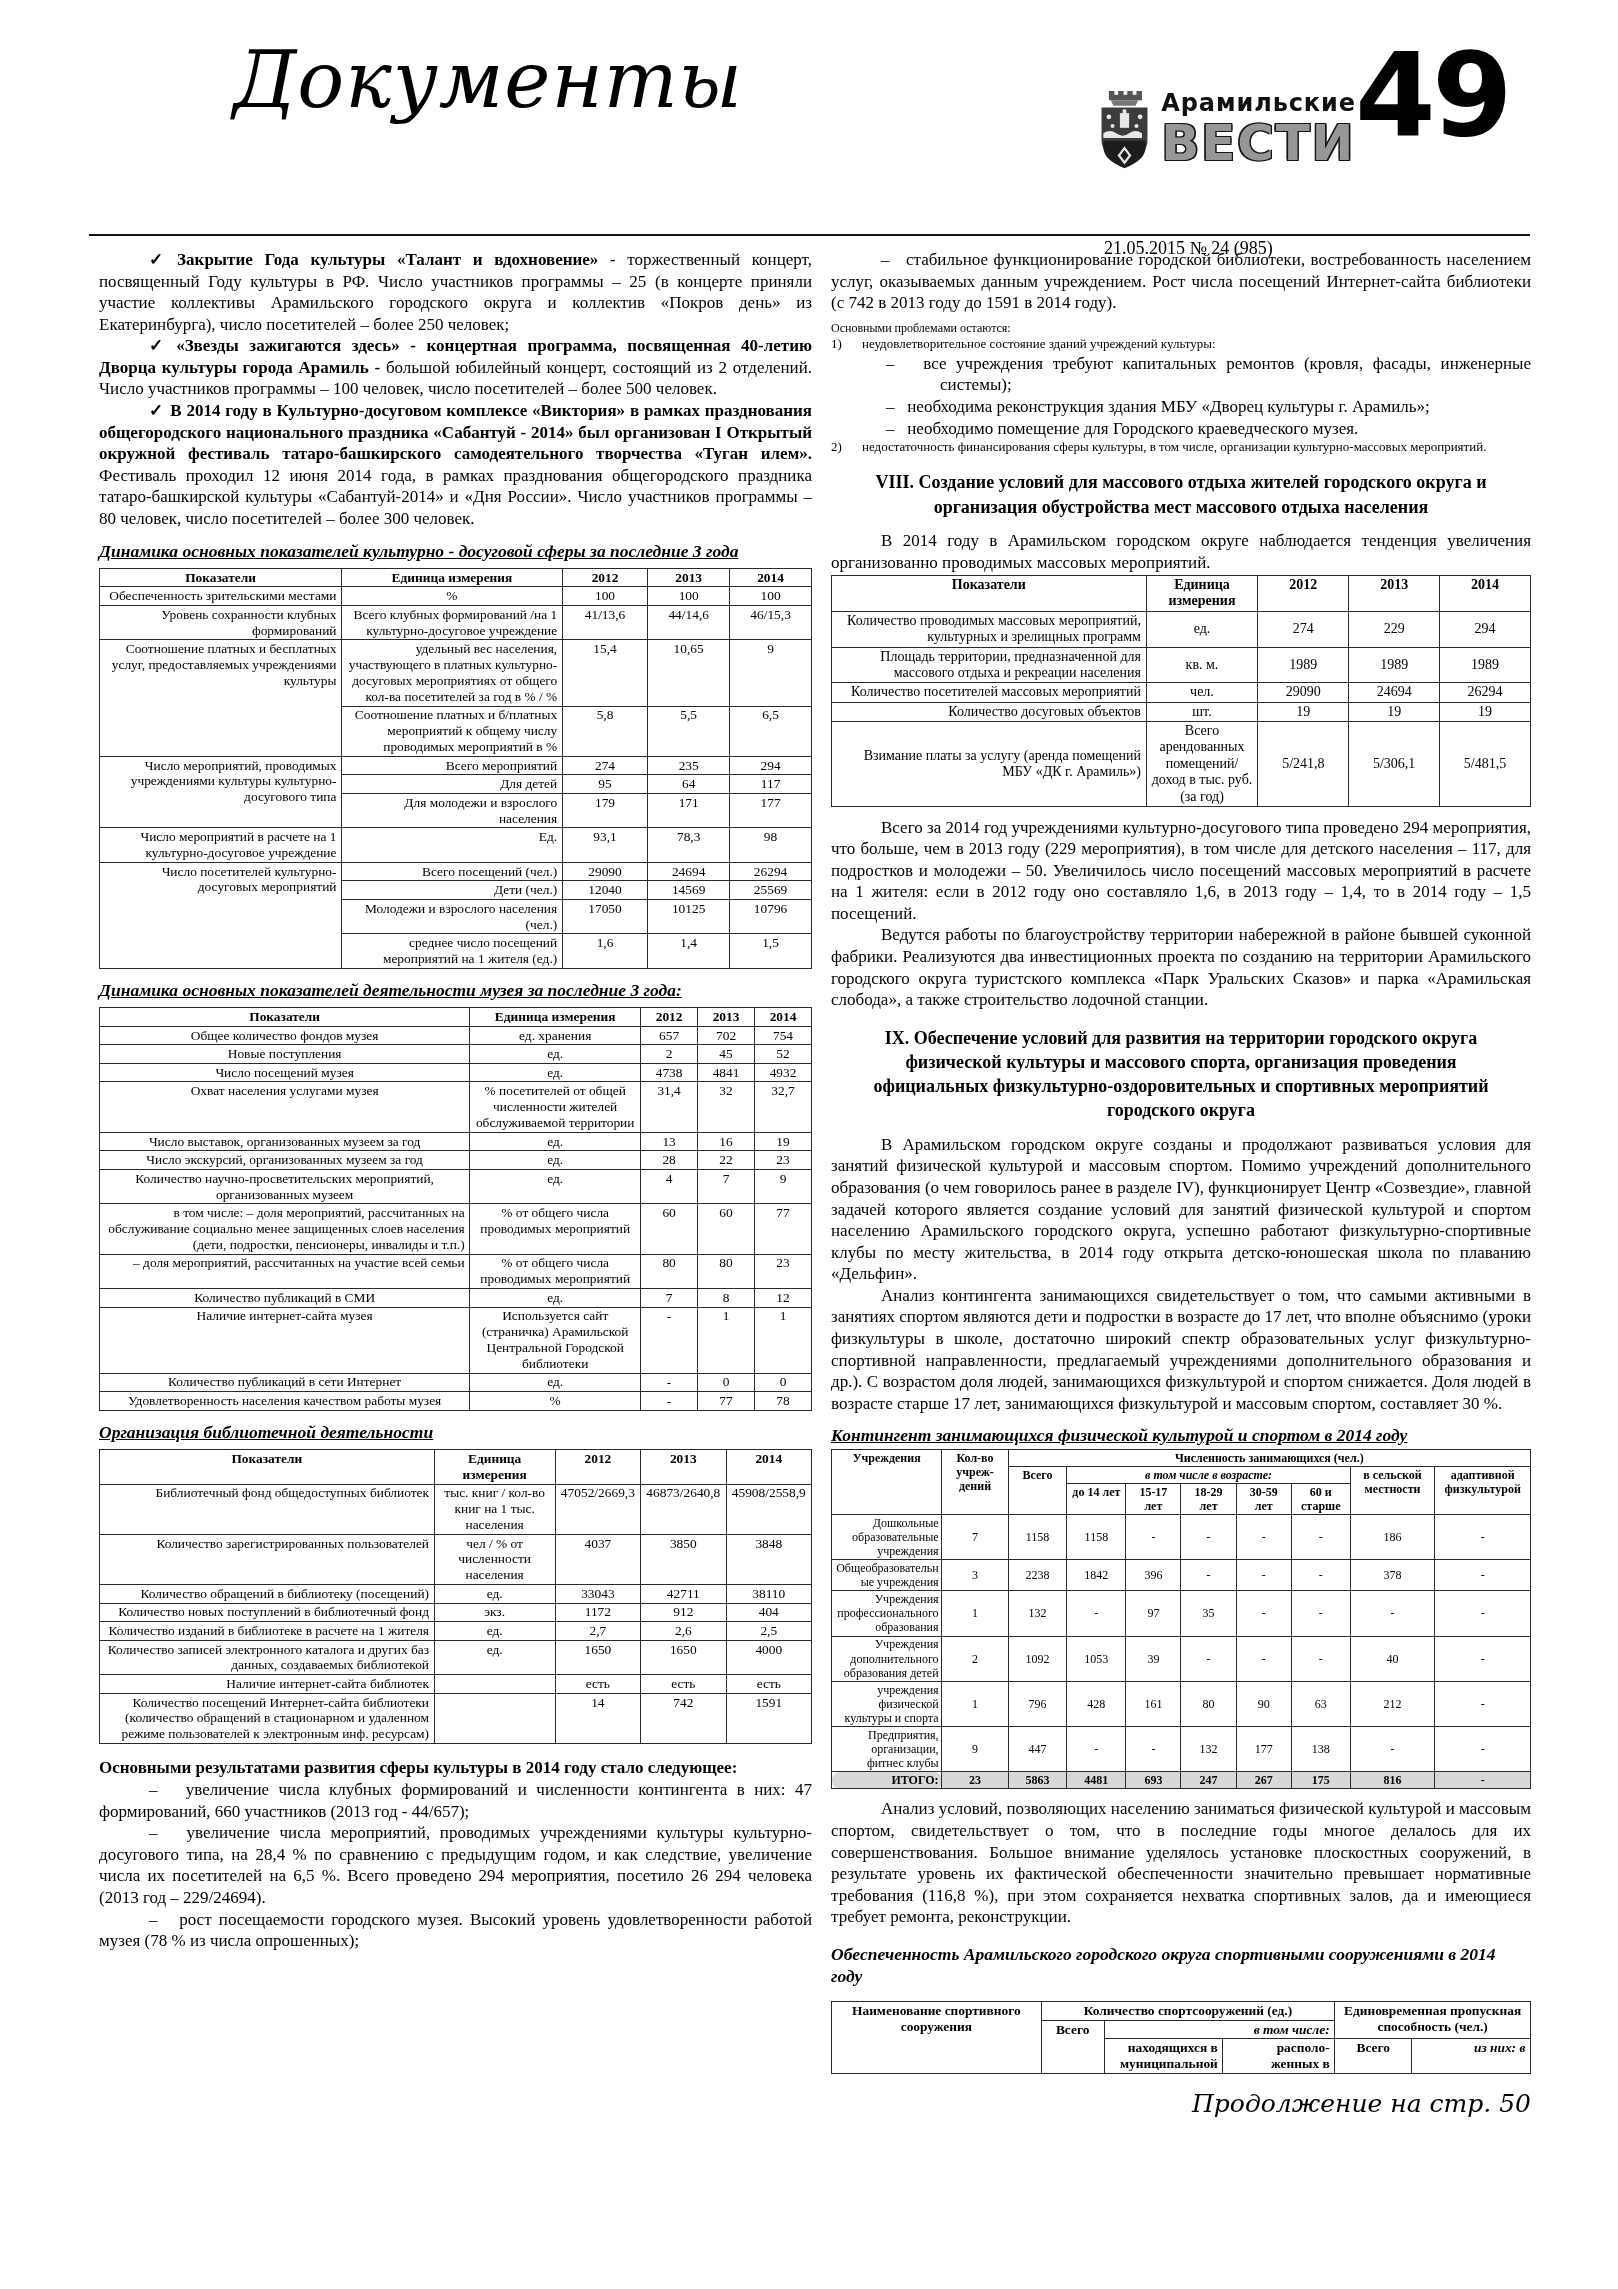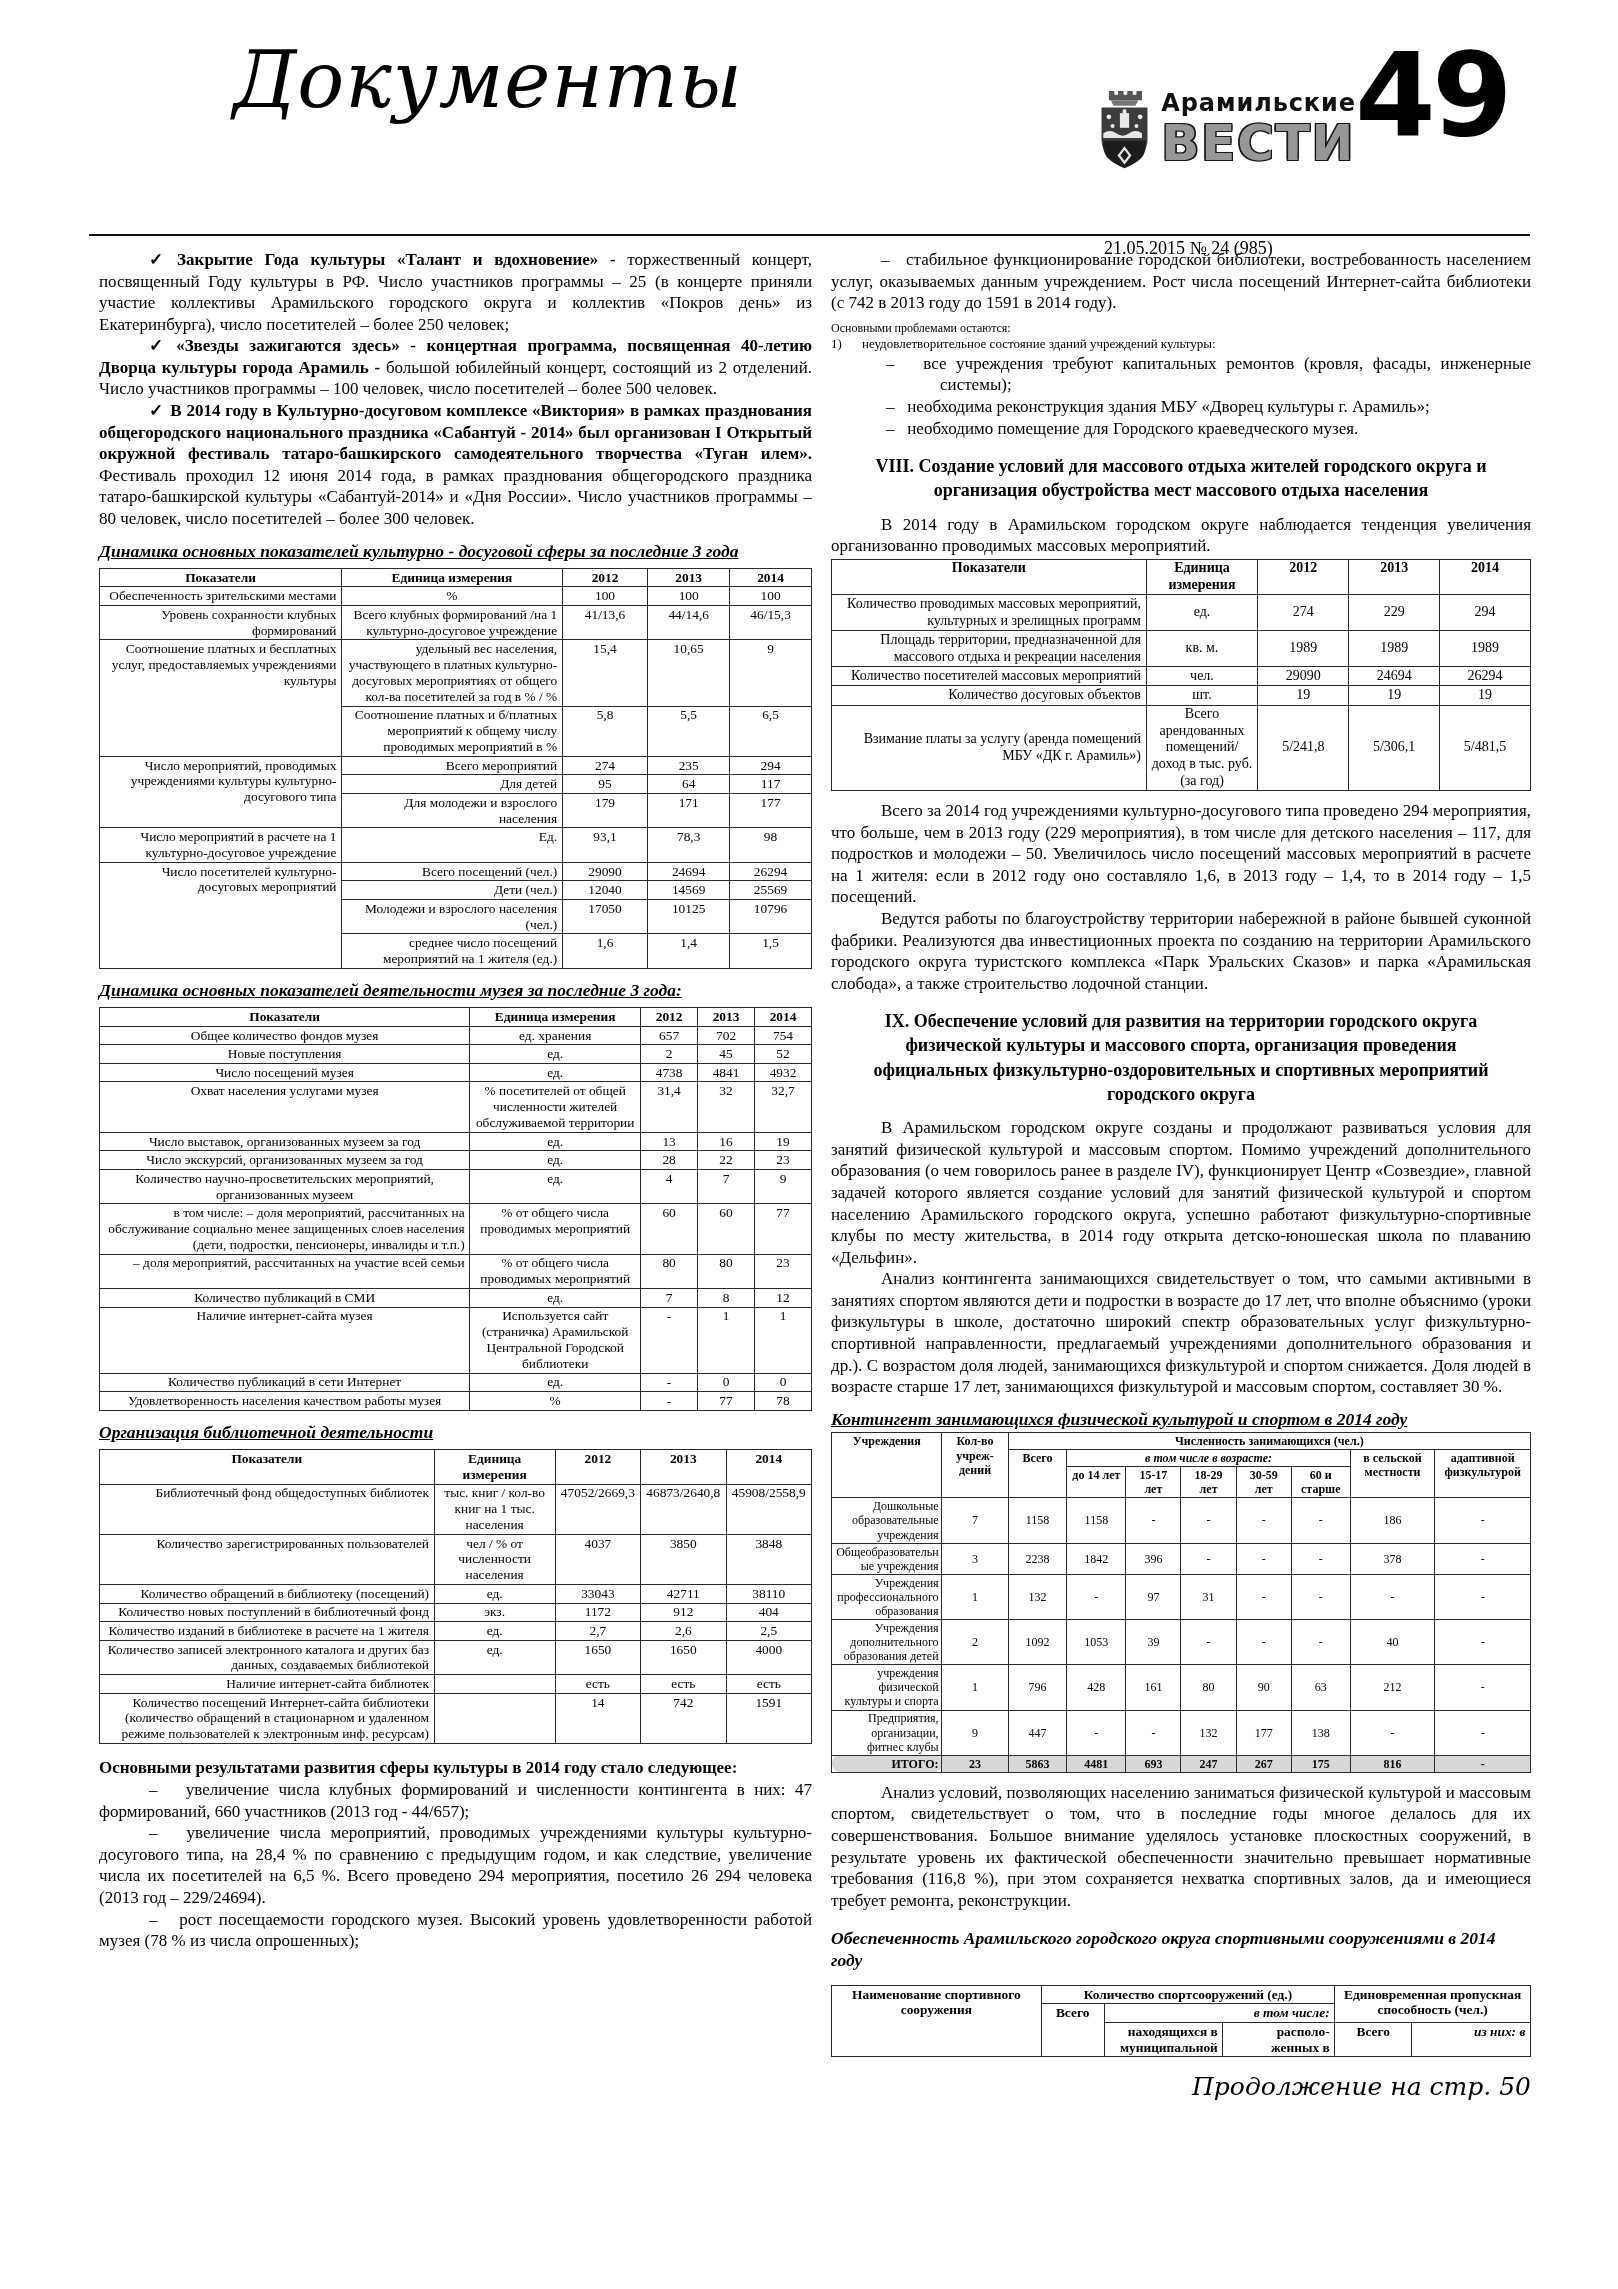--- a/index.html
+++ b/index.html
@@ -397,20 +397,21 @@
 
   <section class="col right">
 
     <p class="para indent">–&nbsp;&nbsp;&nbsp;стабильное функционирование городской библиотеки, востребованность населением услуг, оказываемых данным учреждением. Рост числа посещений Интернет-сайта библиотеки (с 742 в 2013 году до 1591 в 2014 году).</p>
     <p class="para plain-head gap-top">Основными проблемами остаются:</p>
 
     <p class="num-item"><span class="num">1)</span><span>неудовлетворительное состояние зданий учреждений культуры:</span></p>
     <p class="sub-item">–&nbsp;&nbsp;&nbsp;все учреждения требуют капитальных ремонтов (кровля, фасады, инженерные системы);</p>
     <p class="sub-item">–&nbsp;&nbsp;&nbsp;необходима реконструкция здания МБУ «Дворец культуры г. Арамиль»;</p>
     <p class="sub-item">–&nbsp;&nbsp;&nbsp;необходимо помещение для Городского краеведческого музея.</p>
+    <p class="num-item"><span class="num">2)</span><span>недостаточность финансирования сферы культуры, в том числе, организации культурно-массовых мероприятий.</span></p>
 
     <h2 class="sec-title">VIII. Создание условий для массового отдыха жителей городского округа и организация обустройства мест массового отдыха населения</h2>
     <p class="para indent">В 2014 году в Арамильском городском округе наблюдается тенденция увеличения организованно проводимых массовых мероприятий.</p>
 
     <table class="t-mass">
         <colgroup>
           <col style="width: 45%;">
           <col style="width: 16%;">
           <col style="width: 13%;">
           <col style="width: 13%;">
@@ -529,21 +530,21 @@
             <td>-</td>
             <td>378</td>
             <td>-</td>
           </tr>
           <tr>
             <td class="al-l">Учреждения профессионального образования</td>
             <td>1</td>
             <td>132</td>
             <td>-</td>
             <td>97</td>
-            <td>31</td>
+            <td>35</td>
             <td>-</td>
             <td>-</td>
             <td>-</td>
             <td>-</td>
           </tr>
           <tr>
             <td class="al-l">Учреждения дополнительного образования детей</td>
             <td>2</td>
             <td>1092</td>
             <td>1053</td>

